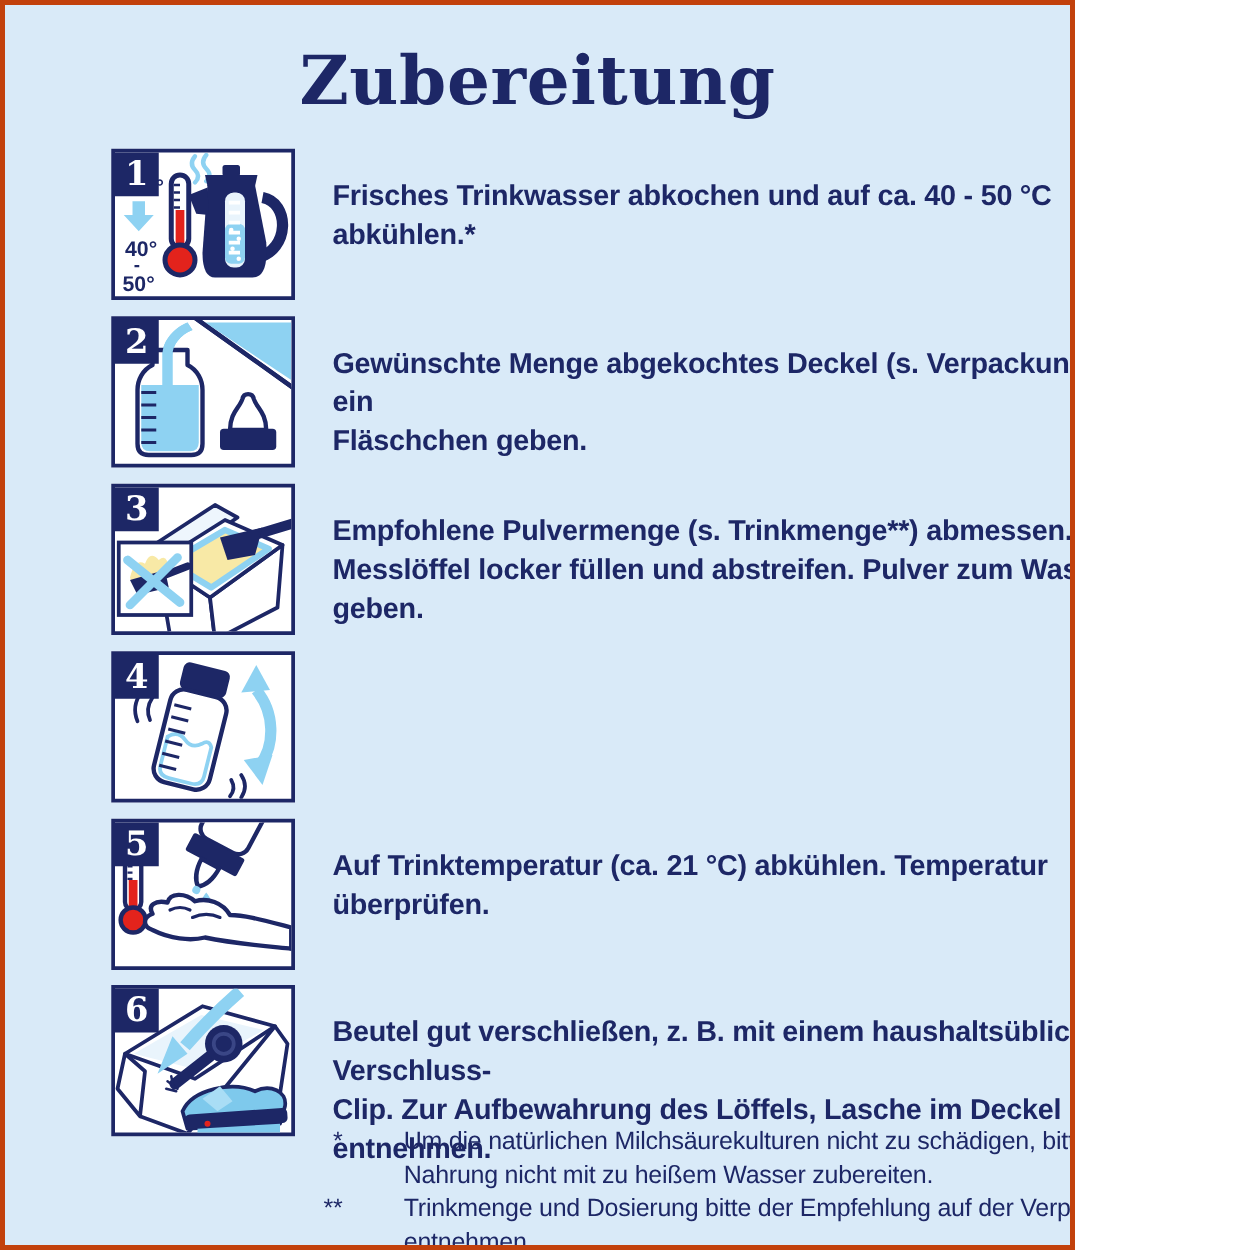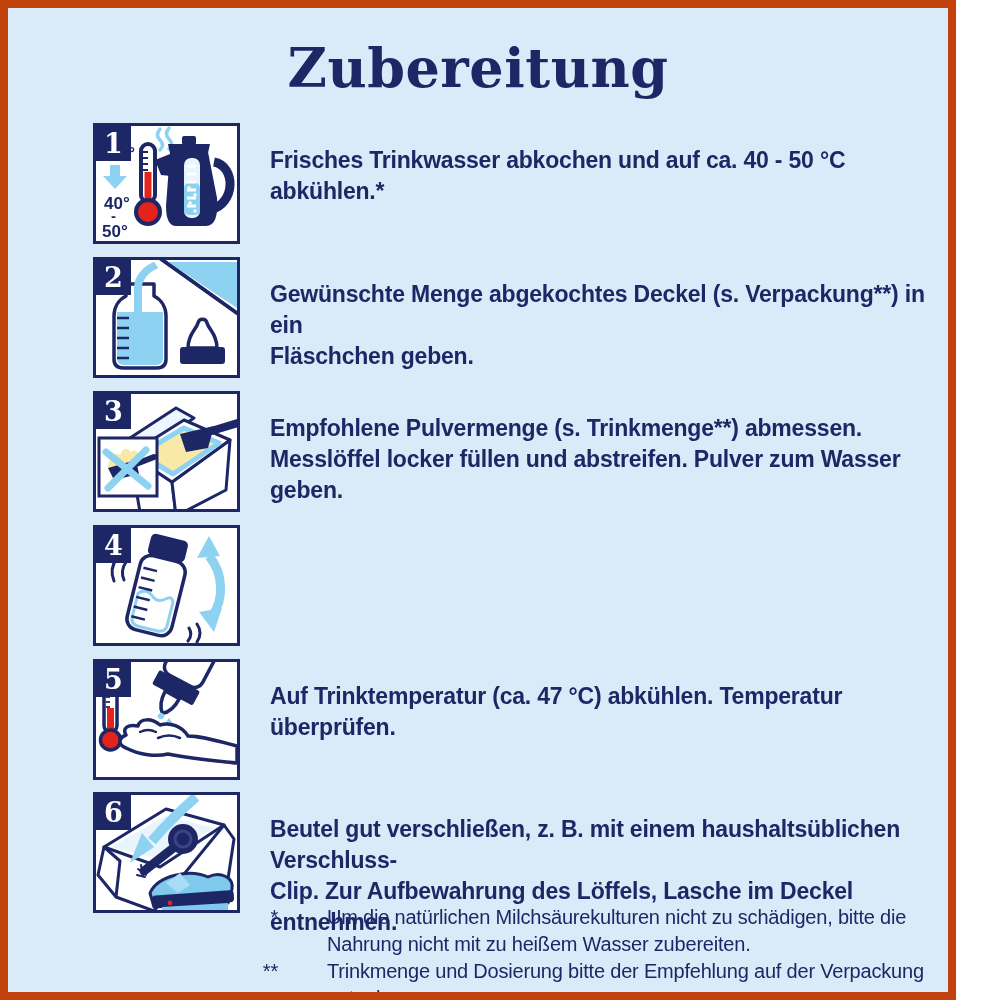--- a/index.html
+++ b/index.html
@@ -1,21 +1,21 @@
 <!DOCTYPE html>
 <html><head>
 <meta charset="utf-8">
 <style>
   html,body{margin:0;padding:0;}
   body{font-family:"Liberation Sans",sans-serif;}
   .page{
     position:relative;
-    width:956px;height:1000px;
+    width:860px;height:1000px;
     background:#d9eaf8;
-    border:8px solid #c2410c;
+    border:4px solid #c2410c;
     box-sizing:border-box;
     overflow:hidden;
     color:#1d2766;
   }
   .title{
     position:absolute;top:28px;left:0;width:100%;
     text-align:center;
     font-family:"DejaVu Serif",serif;
     font-weight:700;
     font-size:54px;
@@ -243,21 +243,21 @@
         <path d="M69,70 c3.5,4.5 5.5,7.5 0,11 c-5.5,-3.5 -3.5,-6.5 0,-11 Z" fill="#8ed2f2"></path>
 
         <path d="M141,84 C118,78 104,74 92,74 C86,64 74,60 64,63 C56,56 44,56 42,64 C32,62 26,66 30,73 C22,76 22,83 30,86 C44,93 60,95 72,92 C96,97 122,99 141,101 Z" fill="#ffffff" stroke="#1d2766" stroke-width="3.5" stroke-linejoin="round"></path>
         <g stroke="#1d2766" stroke-width="2.5" fill="none" stroke-linecap="round">
           <path d="M62,76 q11,-5 22,0"></path>
           <path d="M44,70 q8,-4 16,0"></path>
         </g>
       </svg>
     </div>
     <div class="step-text">
-      <div>Auf Trinktemperatur (ca. 47 °C) abkühlen. Temperatur überprüfen.</div>
+      <div>Auf Trinktemperatur (ca. 21 °C) abkühlen. Temperatur überprüfen.</div>
       <div></div>
     </div>
   </div>
 
   <div class="step" style="top:784px;">
     <div class="icon-box">
       <div class="num">6</div>
       <svg viewBox="0 0 141 115">
 
         <polygon points="8,52 70,14 128,30 64,72" fill="#ffffff" stroke="#1d2766" stroke-width="3" stroke-linejoin="round"></polygon>

